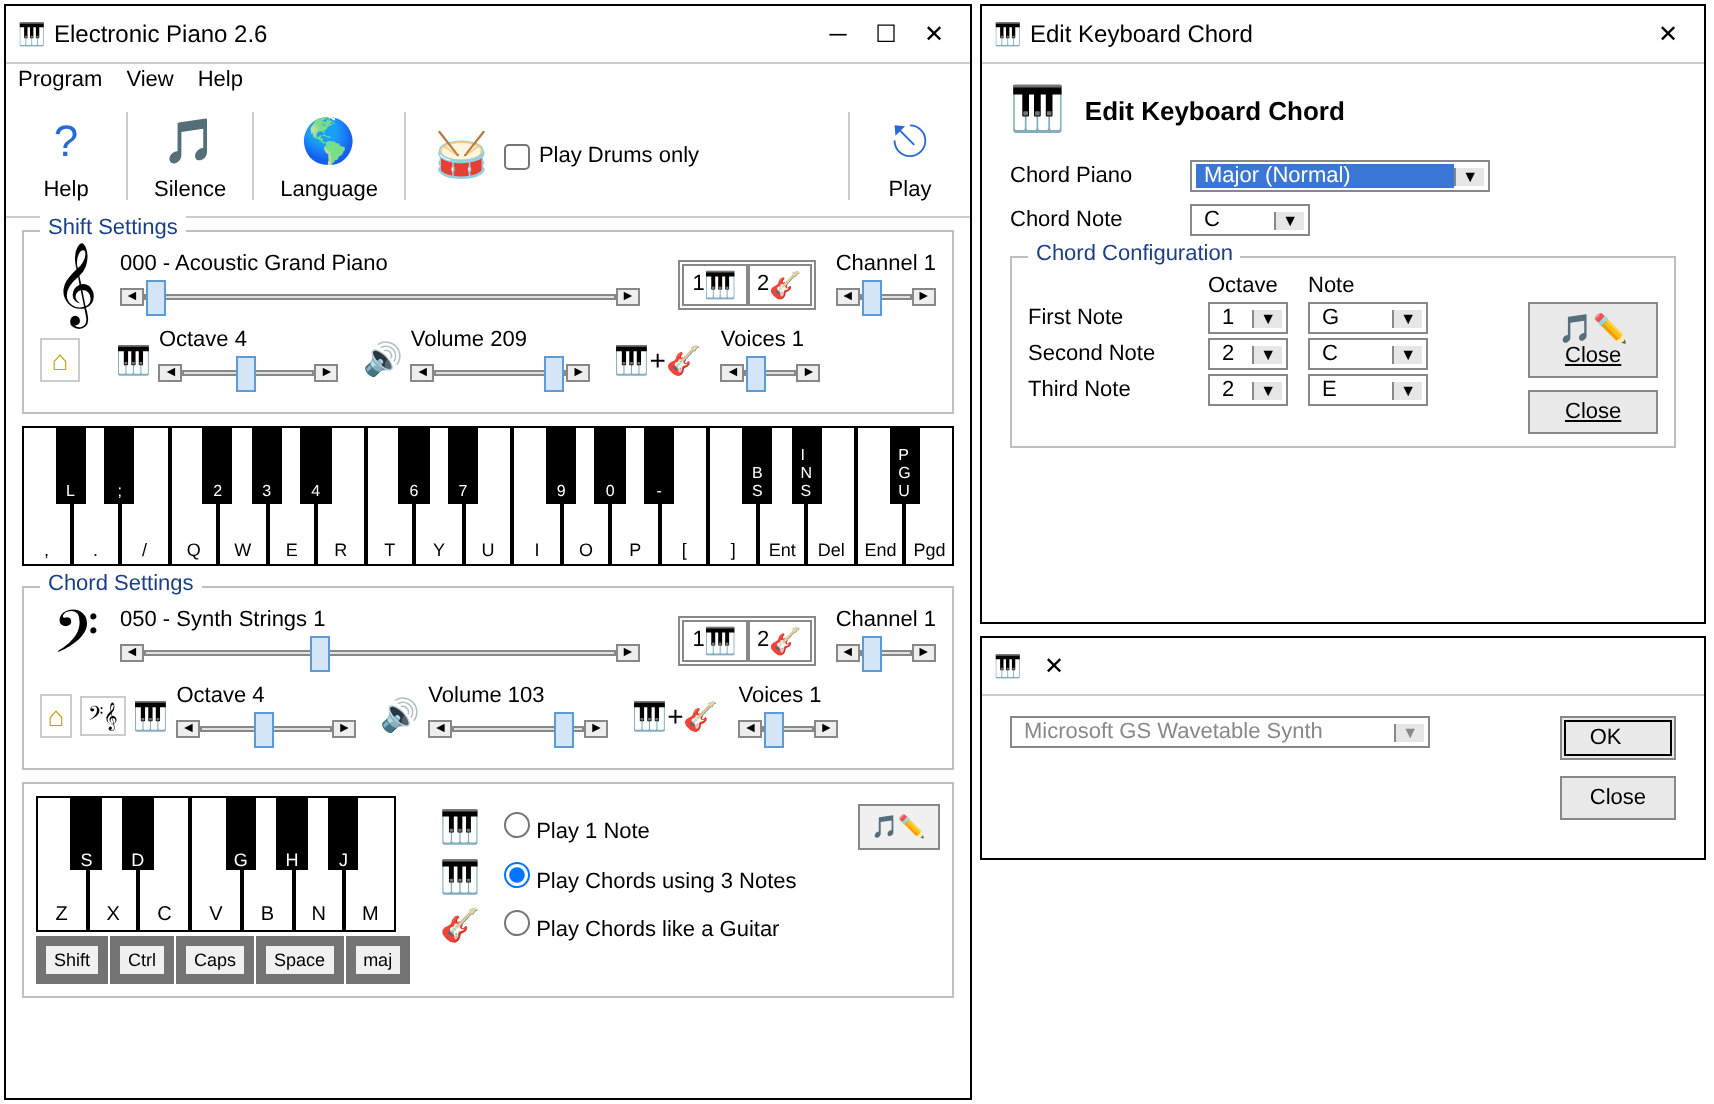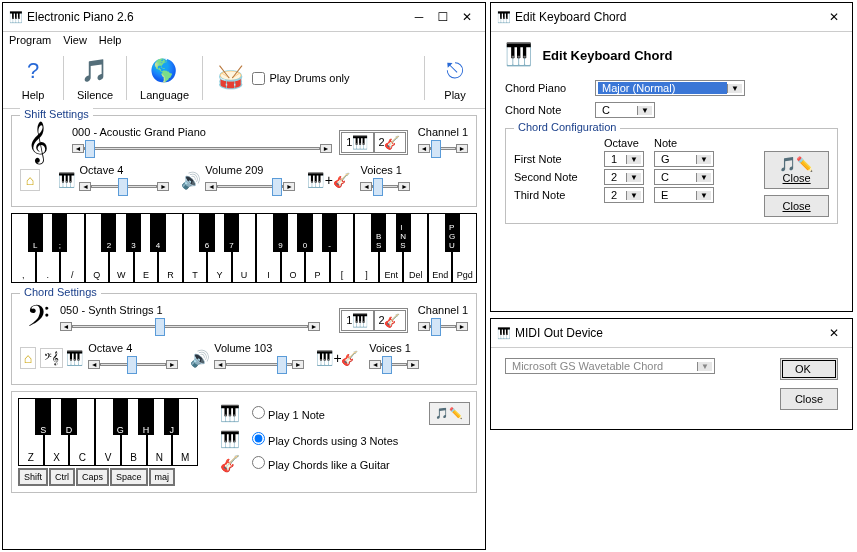--- a/index.html
+++ b/index.html
@@ -25,21 +25,21 @@
 .slider-thumb { position: absolute; width: 10px; height: 18px; background: #d3e5f7; border: 1px solid #5a9bd8; top: -8px; }
 .channel-box { border: 1px solid #888; background: #fff; padding: 1px; display: flex; }
 .channel-tab { border: 1px solid #888; padding: 2px 4px; display: flex; align-items: center; font-size: 9px; }
 .kbd-wrap { position: relative; margin: 2px 8px 8px 8px; height: 70px; background: #fff; }
 .white-key { position: absolute; top: 0; bottom: 0; border: 1px solid #000; background: #fff; display: flex; flex-direction: column; justify-content: flex-end; align-items: center; font-size: 9px; padding-bottom: 2px; }
 .black-key { position: absolute; top: 0; height: 55%; background: #000; color: #fff; display: flex; flex-direction: column; justify-content: flex-end; align-items: center; font-size: 8px; z-index: 2; padding-bottom: 2px; }
 .mini-kbd { position: relative; height: 68px; width: 180px; }
 .mini-white { position: absolute; top: 0; bottom: 0; border: 1px solid #000; background: #fff; display: flex; align-items: flex-end; justify-content: center; font-size: 10px; padding-bottom: 2px; }
 .mini-black { position: absolute; top: 0; height: 55%; background: #000; color: #fff; display: flex; align-items: flex-end; justify-content: center; font-size: 9px; z-index: 2; }
 .mod-btns { display: flex; gap: 1px; margin-top: 2px; }
-.mod-btn { border: 2px solid #737373; padding: 2px 4px; font-size: 9px; background: #f0f0f0; }
+.mod-btn { border: 5px solid #737373; padding: 2px 4px; font-size: 9px; background: #f0f0f0; }
 .radio-row { display: flex; align-items: center; gap: 8px; margin: 4px 0; }
 .icon-sm { width: 28px; height: 20px; display: inline-flex; align-items: center; justify-content: center; font-size: 16px; }
 .small-btn { border: 1px solid #888; background: #f0f0f0; padding: 4px 6px; }
 .dlg-row { display: flex; align-items: center; gap: 10px; margin: 6px 0; }
 .dlg-label { min-width: 80px; }
 .dlg-select { border: 1px solid #888; padding: 1px 2px; background: #fff; display: flex; align-items: center; }
 .sel-arrow { border-left: 1px solid #888; padding: 0 3px; background: #e6e6e6; font-size: 8px; }
 .sel-hl { background: #3a76d6; color: #fff; padding: 0 4px; flex: 1; }
 .btn { border: 1px solid #888; background: #e9e9e9; padding: 4px 14px; cursor: default; }
 .btn.primary { outline: 1px solid #000; outline-offset: -3px; }
@@ -91,21 +91,21 @@
     <div class="tool-btn">
       <span class="tool-icon" style="color:#2869d6;">⎋</span>
       <span class="tool-label">Play</span>
     </div>
   </div>
 
   <div class="groupbox">
     <span class="groupbox-title">Shift Settings</span>
     <div class="row">
       <span class="clef" style="width:36px;text-align:center;">𝄞</span>
-      <div style="flex:1;margin-left:12px;">
+      <div style="flex:1;">
         <div class="slider-label">000 - Acoustic Grand Piano</div>
         <div class="slider-track" style="width:260px;">
           <span class="spin-arrow">◄</span>
           <div class="slider-bar">
               <div class="slider-thumb" style="left:0;"></div>
             </div>
           <span class="spin-arrow">►</span>
         </div>
       </div>
       <div class="channel-box">
@@ -399,27 +399,26 @@
           </div>
         </div>
       </div>
     </div>
   </div>
 </div>
 
 <div class="window" style="left:490px;top:318px;width:363px;height:112px;">
   <div class="titlebar">
     <span class="titlebar-icon">🎹</span>
-    <span class="titlebar-text">MIDI Out Device</span>
     <span class="win-btn">✕</span>
   </div>
   <div style="padding:10px 14px;display:flex;gap:14px;">
     <div style="flex:1;">
       <div class="dlg-select" style="width:210px;color:#888;">
-        <span style="flex:1;padding:0 4px;">Microsoft GS Wavetable Chord</span>
+        <span style="flex:1;padding:0 4px;">Microsoft GS Wavetable Synth</span>
         <span class="sel-arrow">▼</span>
       </div>
     </div>
     <div style="display:flex;flex-direction:column;gap:8px;">
       <div class="btn primary">OK</div>
       <div class="btn">Close</div>
     </div>
   </div>
 </div>
 

